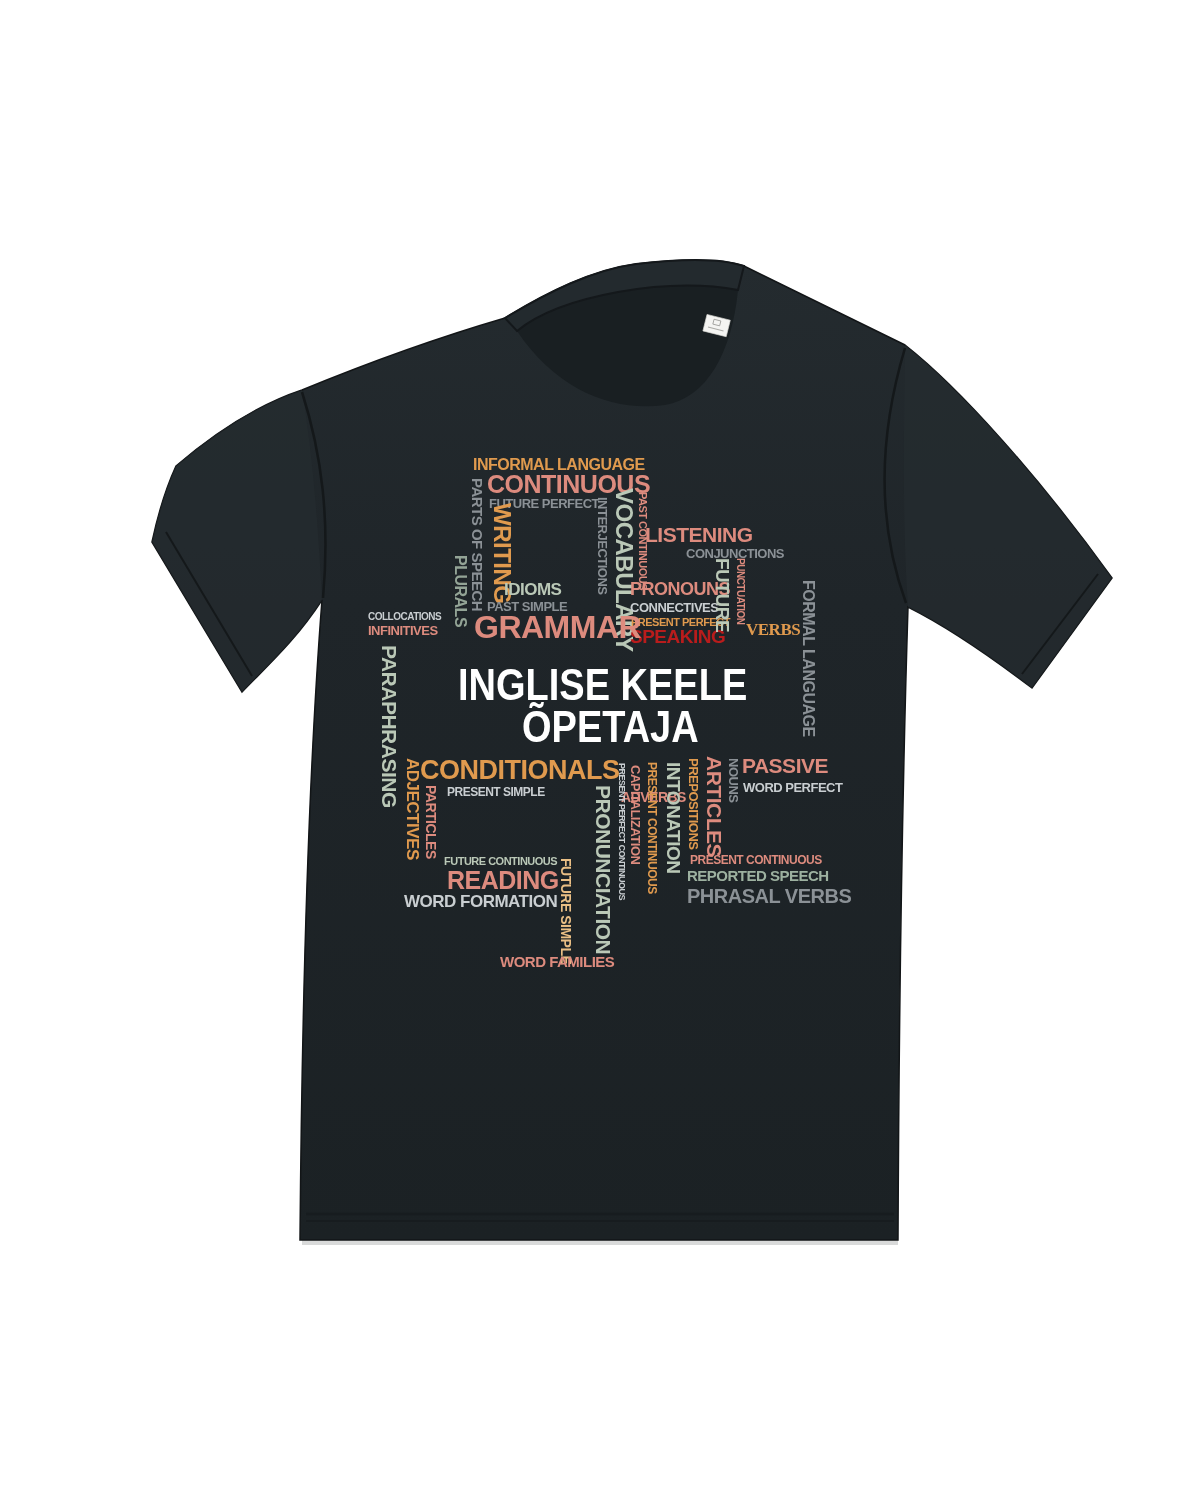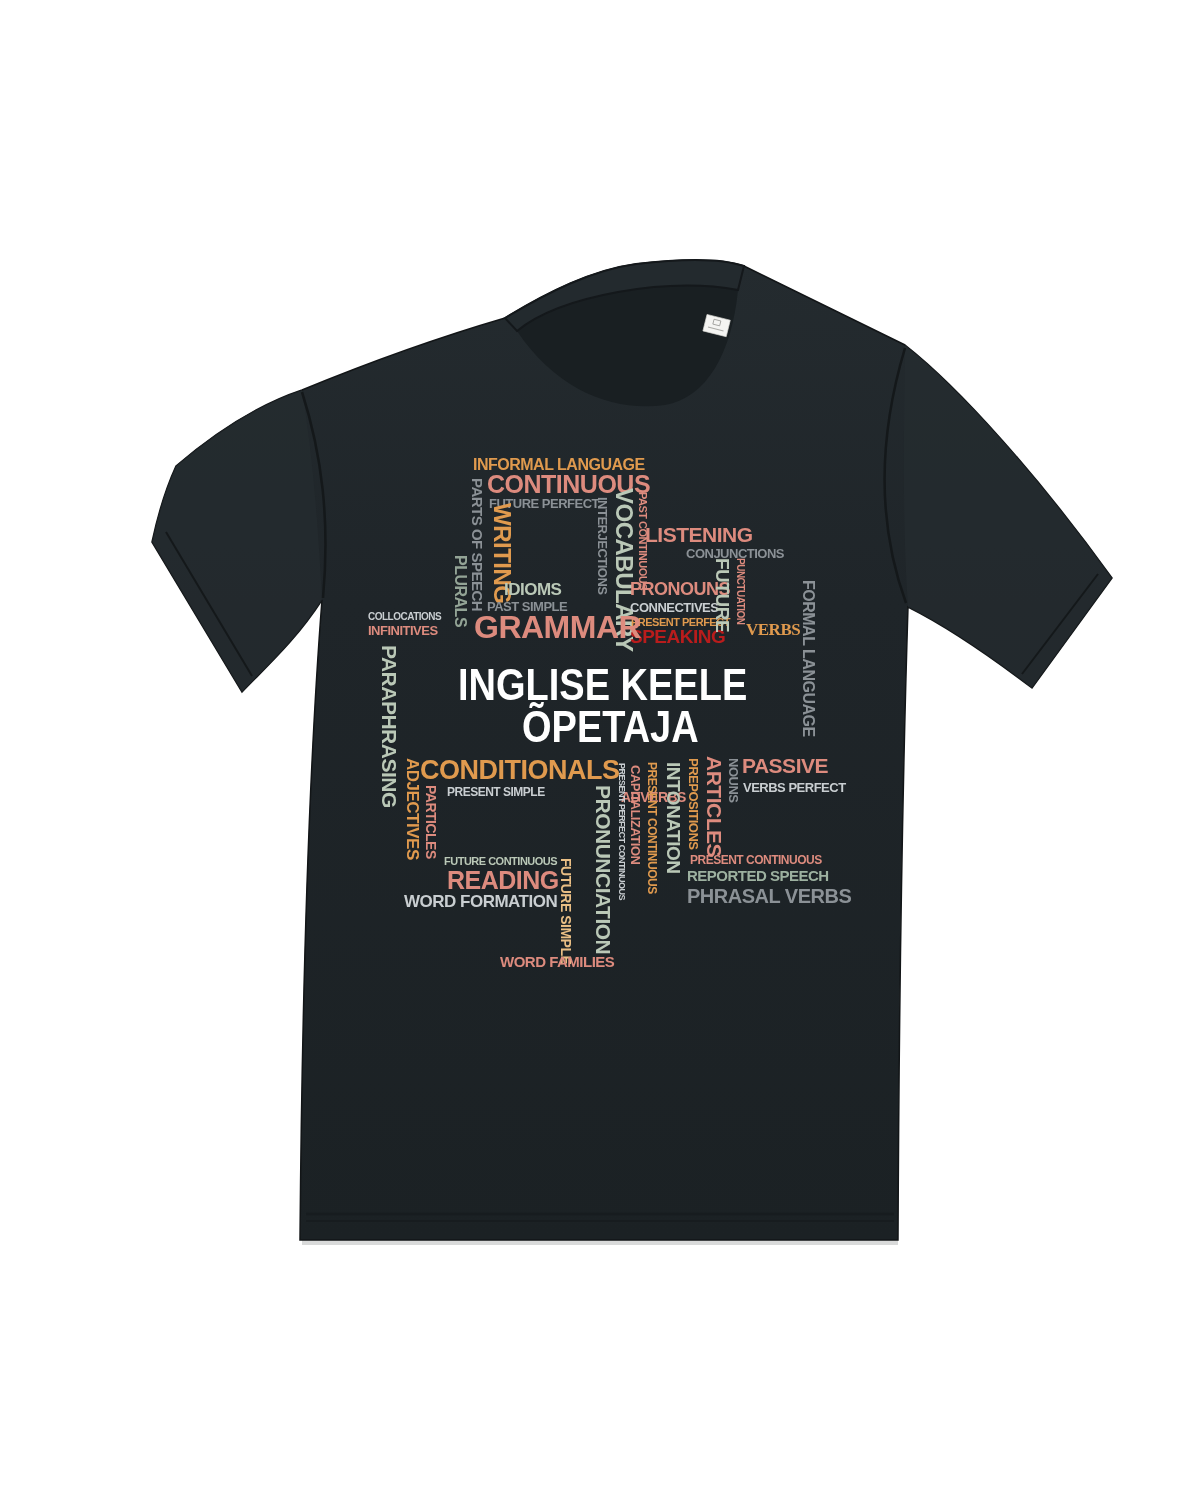--- a/index.html
+++ b/index.html
@@ -109,21 +109,21 @@
 
     <span class="w white tall" style="left:458px;top:663px;font-size:38px;">INGLISE KEELE</span>
     <span class="w white tall" style="left:522px;top:705px;font-size:38px;">ÕPETAJA</span>
 
     <span class="w orange" style="left:420px;top:757px;font-size:27px;">CONDITIONALS</span>
     <span class="w pink" style="left:621px;top:790px;font-size:14px;text-align:right;">ADVERBS</span>
     <span class="w light" style="left:447px;top:786px;font-size:12px;">PRESENT SIMPLE</span>
     <span class="w v orange" style="left:421px;top:758px;font-size:17px;">ADJECTIVES</span>
     <span class="w v pink" style="left:438px;top:785px;font-size:14px;">PARTICLES</span>
     <span class="w pink" style="left:742px;top:755px;font-size:21px;">PASSIVE</span>
-    <span class="w light" style="left:743px;top:781px;font-size:13px;">VERBS PERFECT</span>
+    <span class="w light" style="left:743px;top:781px;font-size:13px;">WORD PERFECT</span>
     <span class="w v gray" style="left:740px;top:758px;font-size:13px;">NOUNS</span>
     <span class="w v pink" style="left:725px;top:756px;font-size:21px;">ARTICLES</span>
     <span class="w v orange" style="left:700px;top:758px;font-size:13px;">PREPOSITIONS</span>
     <span class="w v sage" style="left:683px;top:762px;font-size:19px;">INTONATION</span>
     <span class="w v orange" style="left:658px;top:762px;font-size:12px;">PRESENT CONTINUOUS</span>
     <span class="w v pink" style="left:642px;top:765px;font-size:13px;">CAPITALIZATION</span>
     <span class="w v light" style="left:626px;top:763px;font-size:9px;">PRESENT PERFECT CONTINUOUS</span>
     <span class="w v sage" style="left:614px;top:785px;font-size:21px;">PRONUNCIATION</span>
     <span class="w sage" style="left:444px;top:856px;font-size:11px;">FUTURE CONTINUOUS</span>
     <span class="w pink" style="left:447px;top:868px;font-size:25px;">READING</span>

